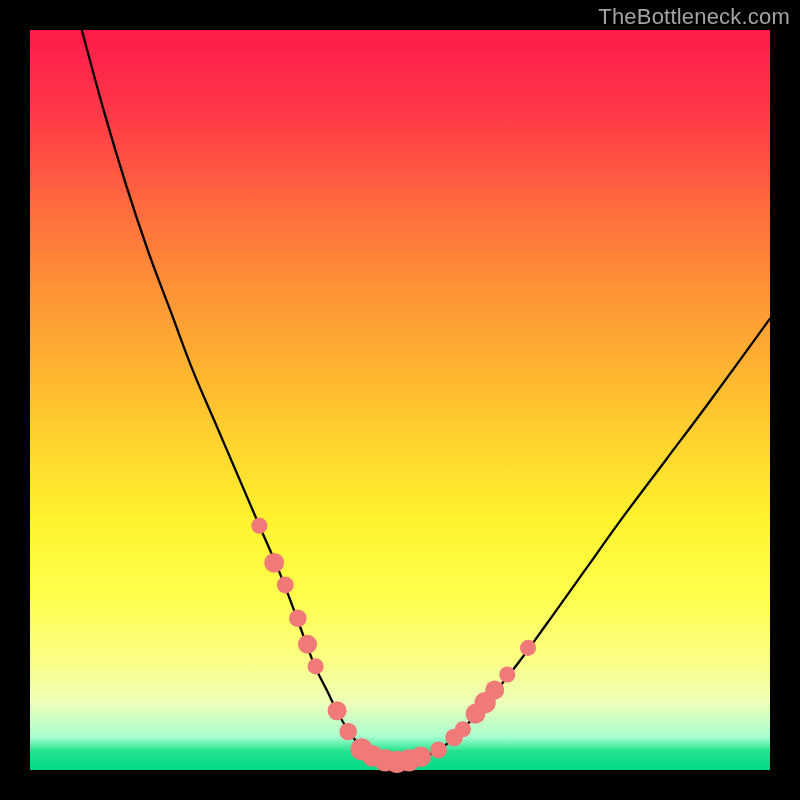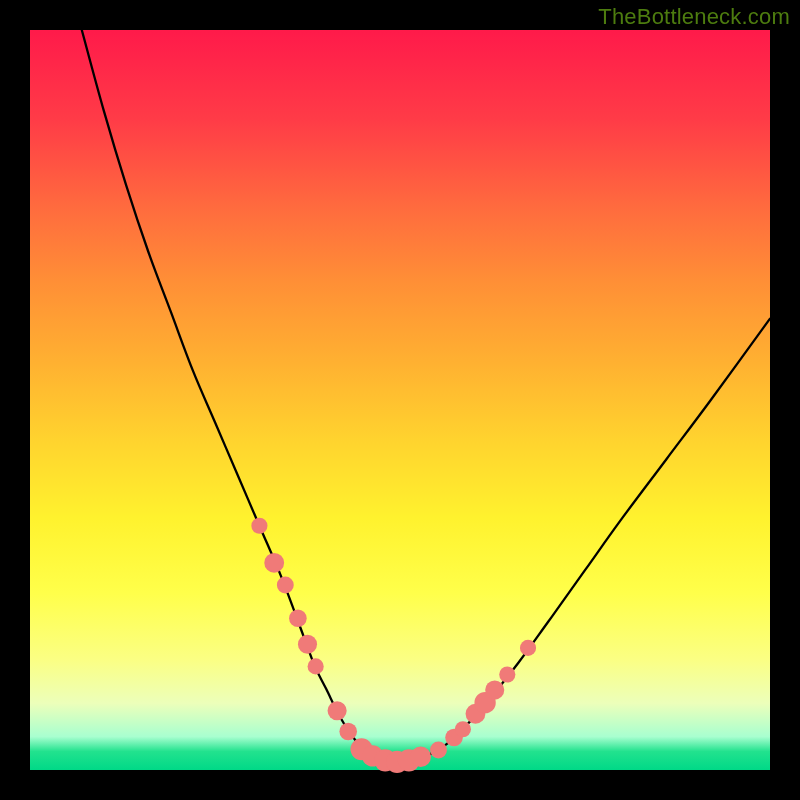--- a/index.html
+++ b/index.html
@@ -10,21 +10,21 @@
     height: 800px;
     background: #000;
   }
   .watermark {
     position: absolute;
     top: 4px;
     right: 10px;
     font-family: Arial, Helvetica, sans-serif;
     font-size: 22px;
     font-weight: 500;
-    color: #4d7c0f;
+    color: #a3a3a3;
     letter-spacing: 0.2px;
     z-index: 5;
   }
   .plot {
     position: absolute;
     left: 30px;
     top: 30px;
     width: 740px;
     height: 740px;
   }

